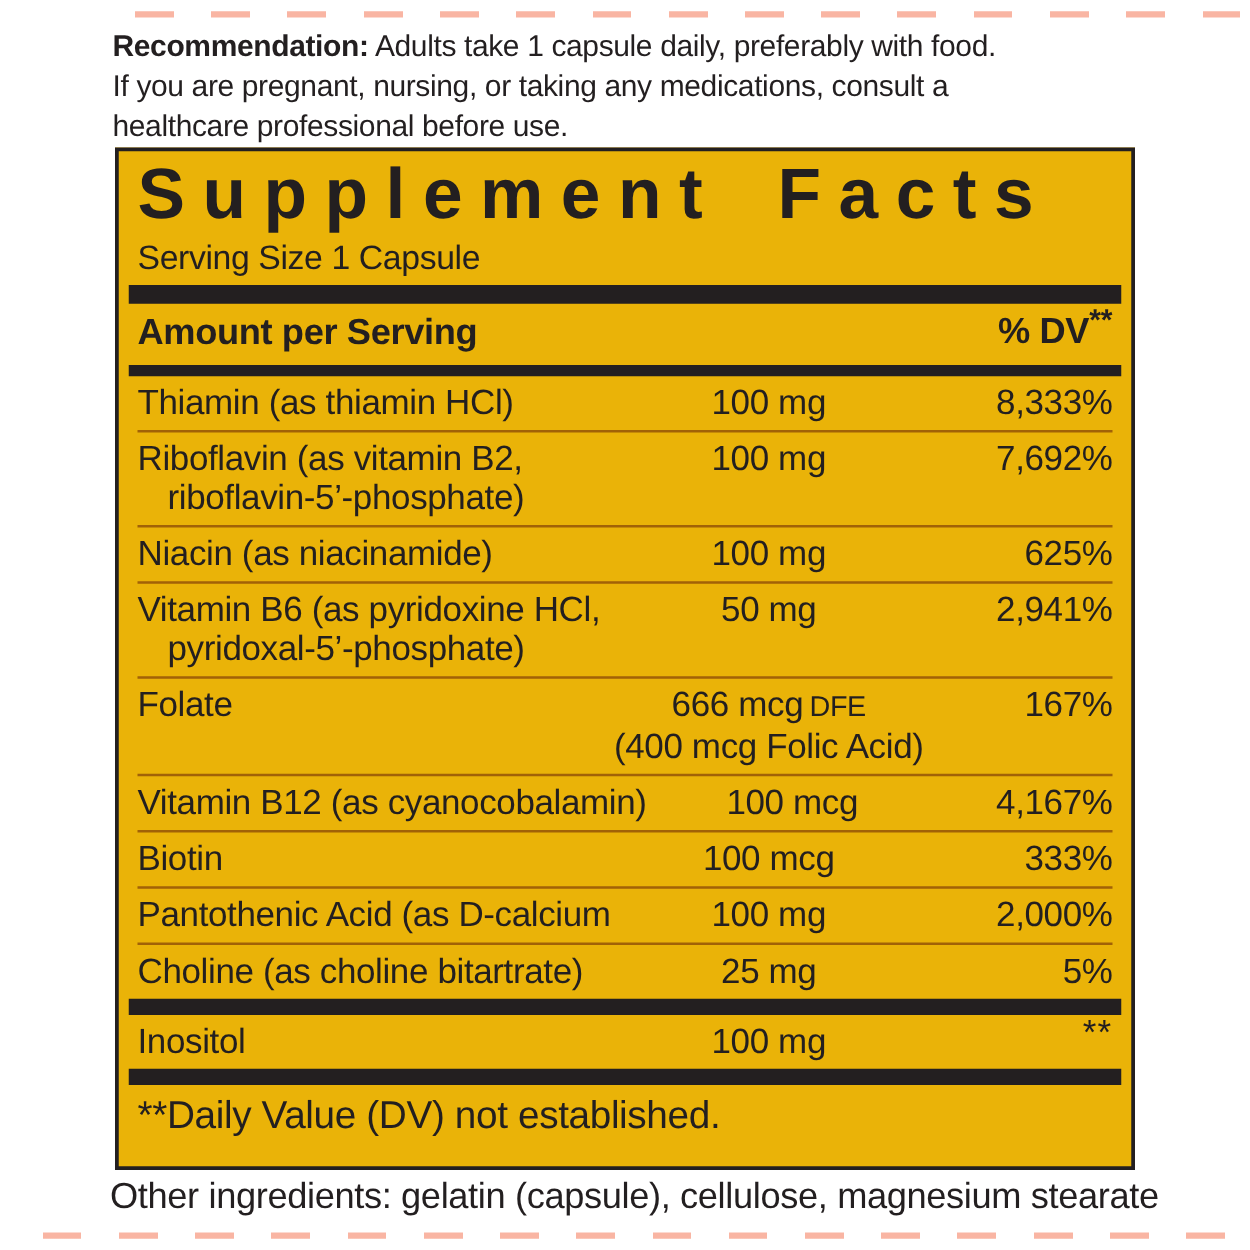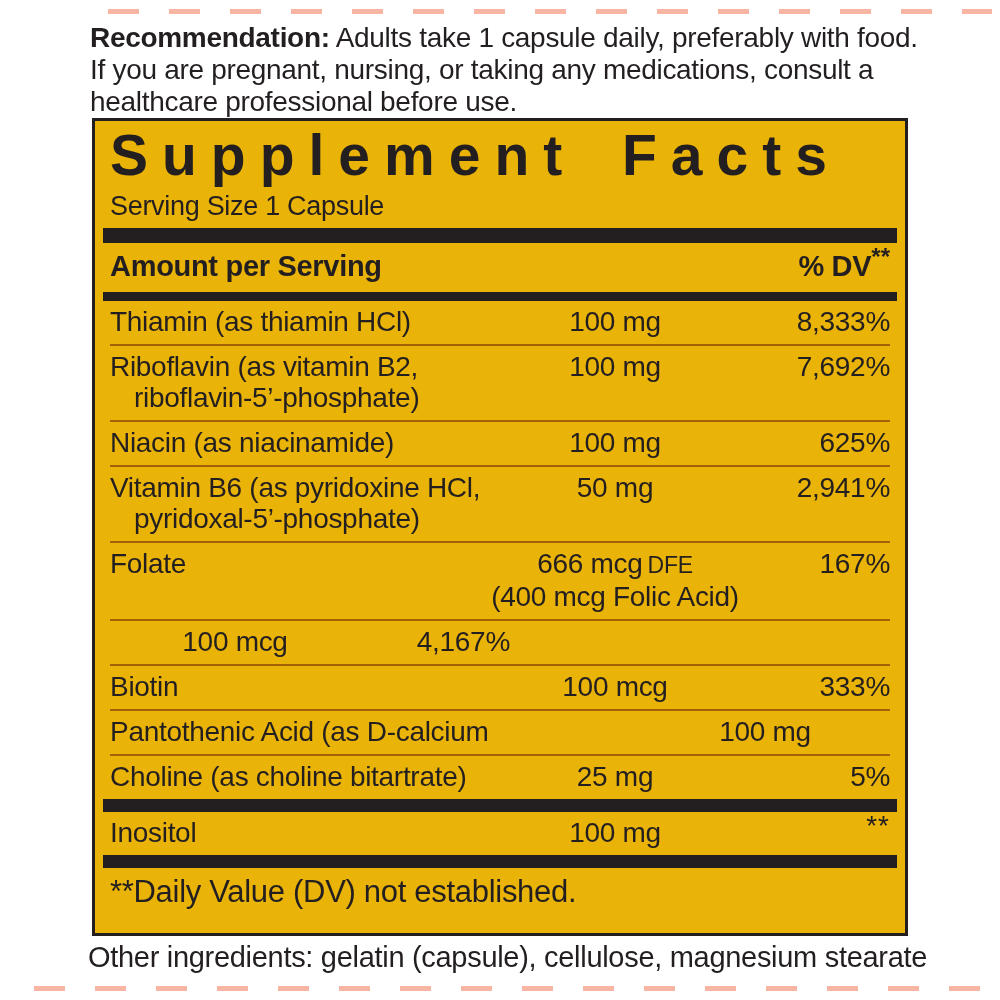--- a/index.html
+++ b/index.html
@@ -10,21 +10,21 @@
   }
   .cutline{
     position:absolute;height:5px;
     background:repeating-linear-gradient(90deg,#f9b5a3 0 31px,transparent 31px 61px);
   }
   .cutline.top{top:9px;left:108px;right:8px;}
   .cutline.bottom{top:986px;left:34px;right:4px;}
 
   .recommendation{
     position:absolute;top:22px;left:90px;right:70px;
-    font-size:28px;line-height:32px;letter-spacing:-0.3px;
+    font-size:24px;line-height:32px;letter-spacing:-0.3px;
   }
   .recommendation .line{white-space:nowrap;}
   .recommendation .lead{font-weight:bold;}
 
   .panel{
     position:absolute;top:118px;left:92px;width:816px;height:818px;
     border:3px solid #231f20;box-sizing:border-box;padding:0 15px;
     background:#eab308;
   }
   .sf-title{
@@ -102,31 +102,33 @@
       <span class="name"><span>Vitamin B6 (as pyridoxine HCl,</span><span class="l2">pyridoxal-5’-phosphate)</span></span>
       <span class="amt">50 mg</span>
       <span class="dv">2,941%</span>
     </div>
     <div class="row">
       <span class="name">Folate</span>
       <span class="amt"><span>666 mcg</span><span class="small">DFE</span><span class="amt2">(400 mcg Folic Acid)</span></span>
       <span class="dv">167%</span>
     </div>
     <div class="row">
+      <span class="name">Vitamin B12 (as cyanocobalamin)</span>
       <span class="amt">100 mcg</span>
       <span class="dv">4,167%</span>
     </div>
     <div class="row">
       <span class="name">Biotin</span>
       <span class="amt">100 mcg</span>
       <span class="dv">333%</span>
     </div>
     <div class="row">
       <span class="name"><span>Pantothenic Acid (as D-calcium</span></span>
       <span class="amt">100 mg</span>
+      <span class="dv">2,000%</span>
     </div>
     <div class="row">
       <span class="name">Choline (as choline bitartrate)</span>
       <span class="amt">25 mg</span>
       <span class="dv">5%</span>
     </div>
   </div>
 
   <div class="bar bar-sm"></div>
 

